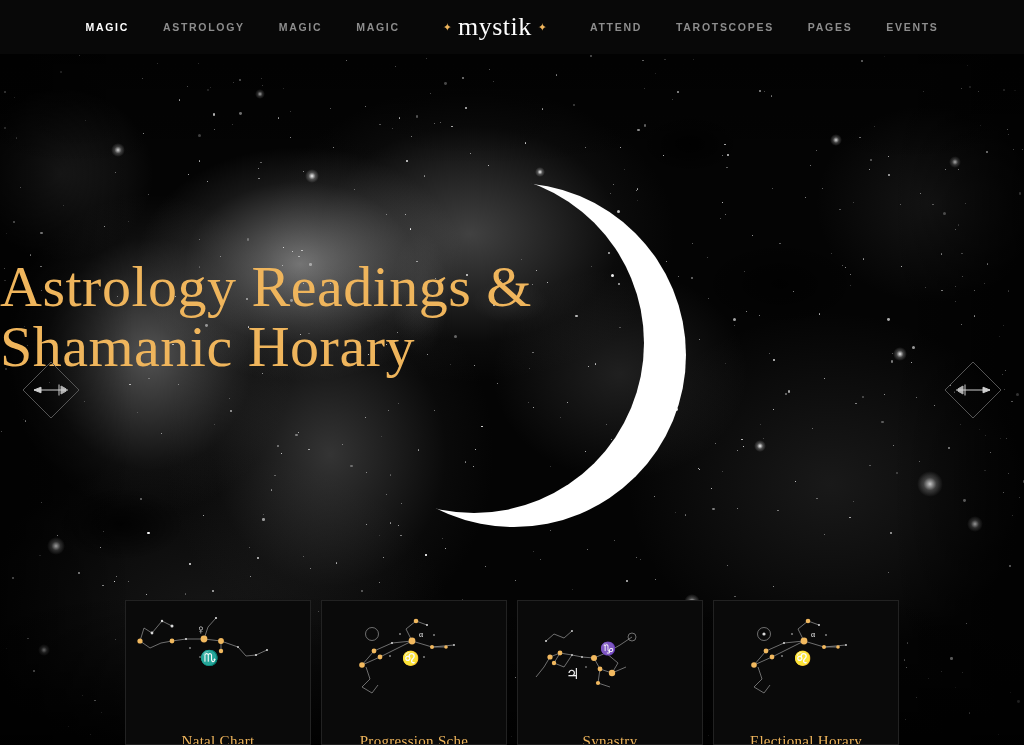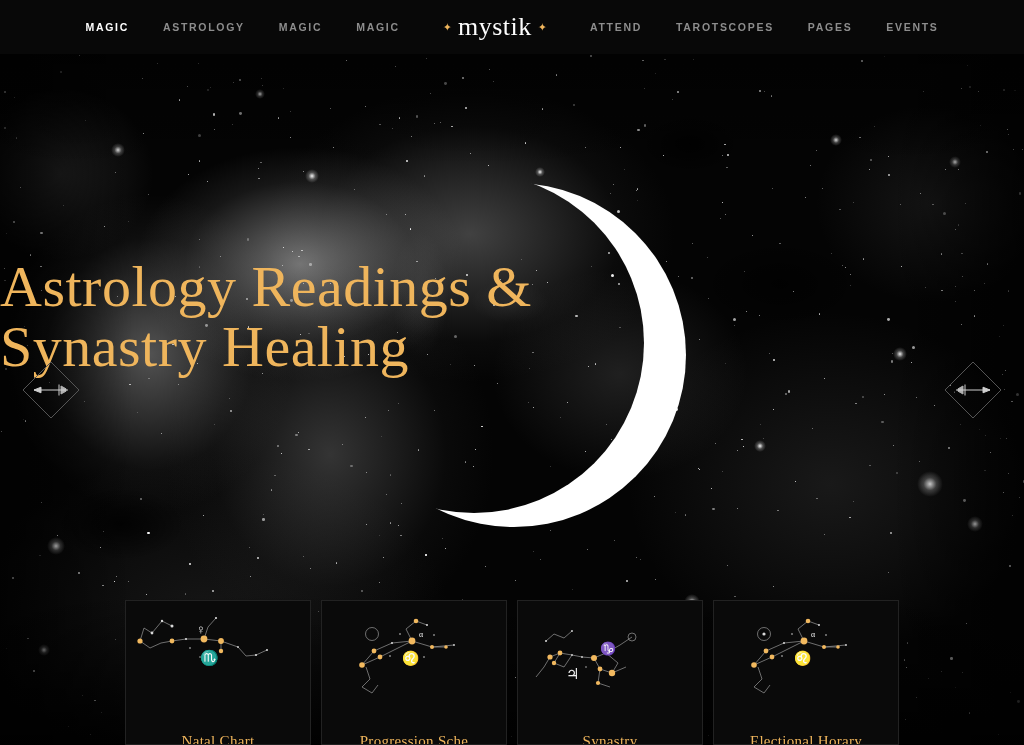--- a/index.html
+++ b/index.html
@@ -697,21 +697,21 @@
         </mask>
       </defs>
       <rect width="360" height="360" fill="#ffffff" mask="url(#crescent-mask)"></rect>
     </svg>
 
     <div id="vignette"></div>
 
     <div id="hero-copy">
       <h1 id="hero-title">
         <span>Astrology Readings &amp;</span><br>
-        <span>Synastry Healing</span>
+        <span>Shamanic Horary</span>
       </h1>
     </div>
 
     <svg class="slider-arrow" id="arrow-prev" viewBox="0 0 62 62">
       <path d="M31 3 L59 31 L31 59 L3 31 Z" fill="none" stroke="#555" stroke-width="1"></path>
       <g stroke="#cfcfcf" stroke-width="1" fill="#cfcfcf">
         <line x1="14" y1="31" x2="48" y2="31"></line>
         <path d="M14 31 L21 28.2 L21 33.8 Z"></path>
         <line x1="39" y1="25.5" x2="39" y2="36.5"></line>
         <path d="M41 27 L46 29.8 L46 32.2 L41 35 Z" opacity=".85"></path>

